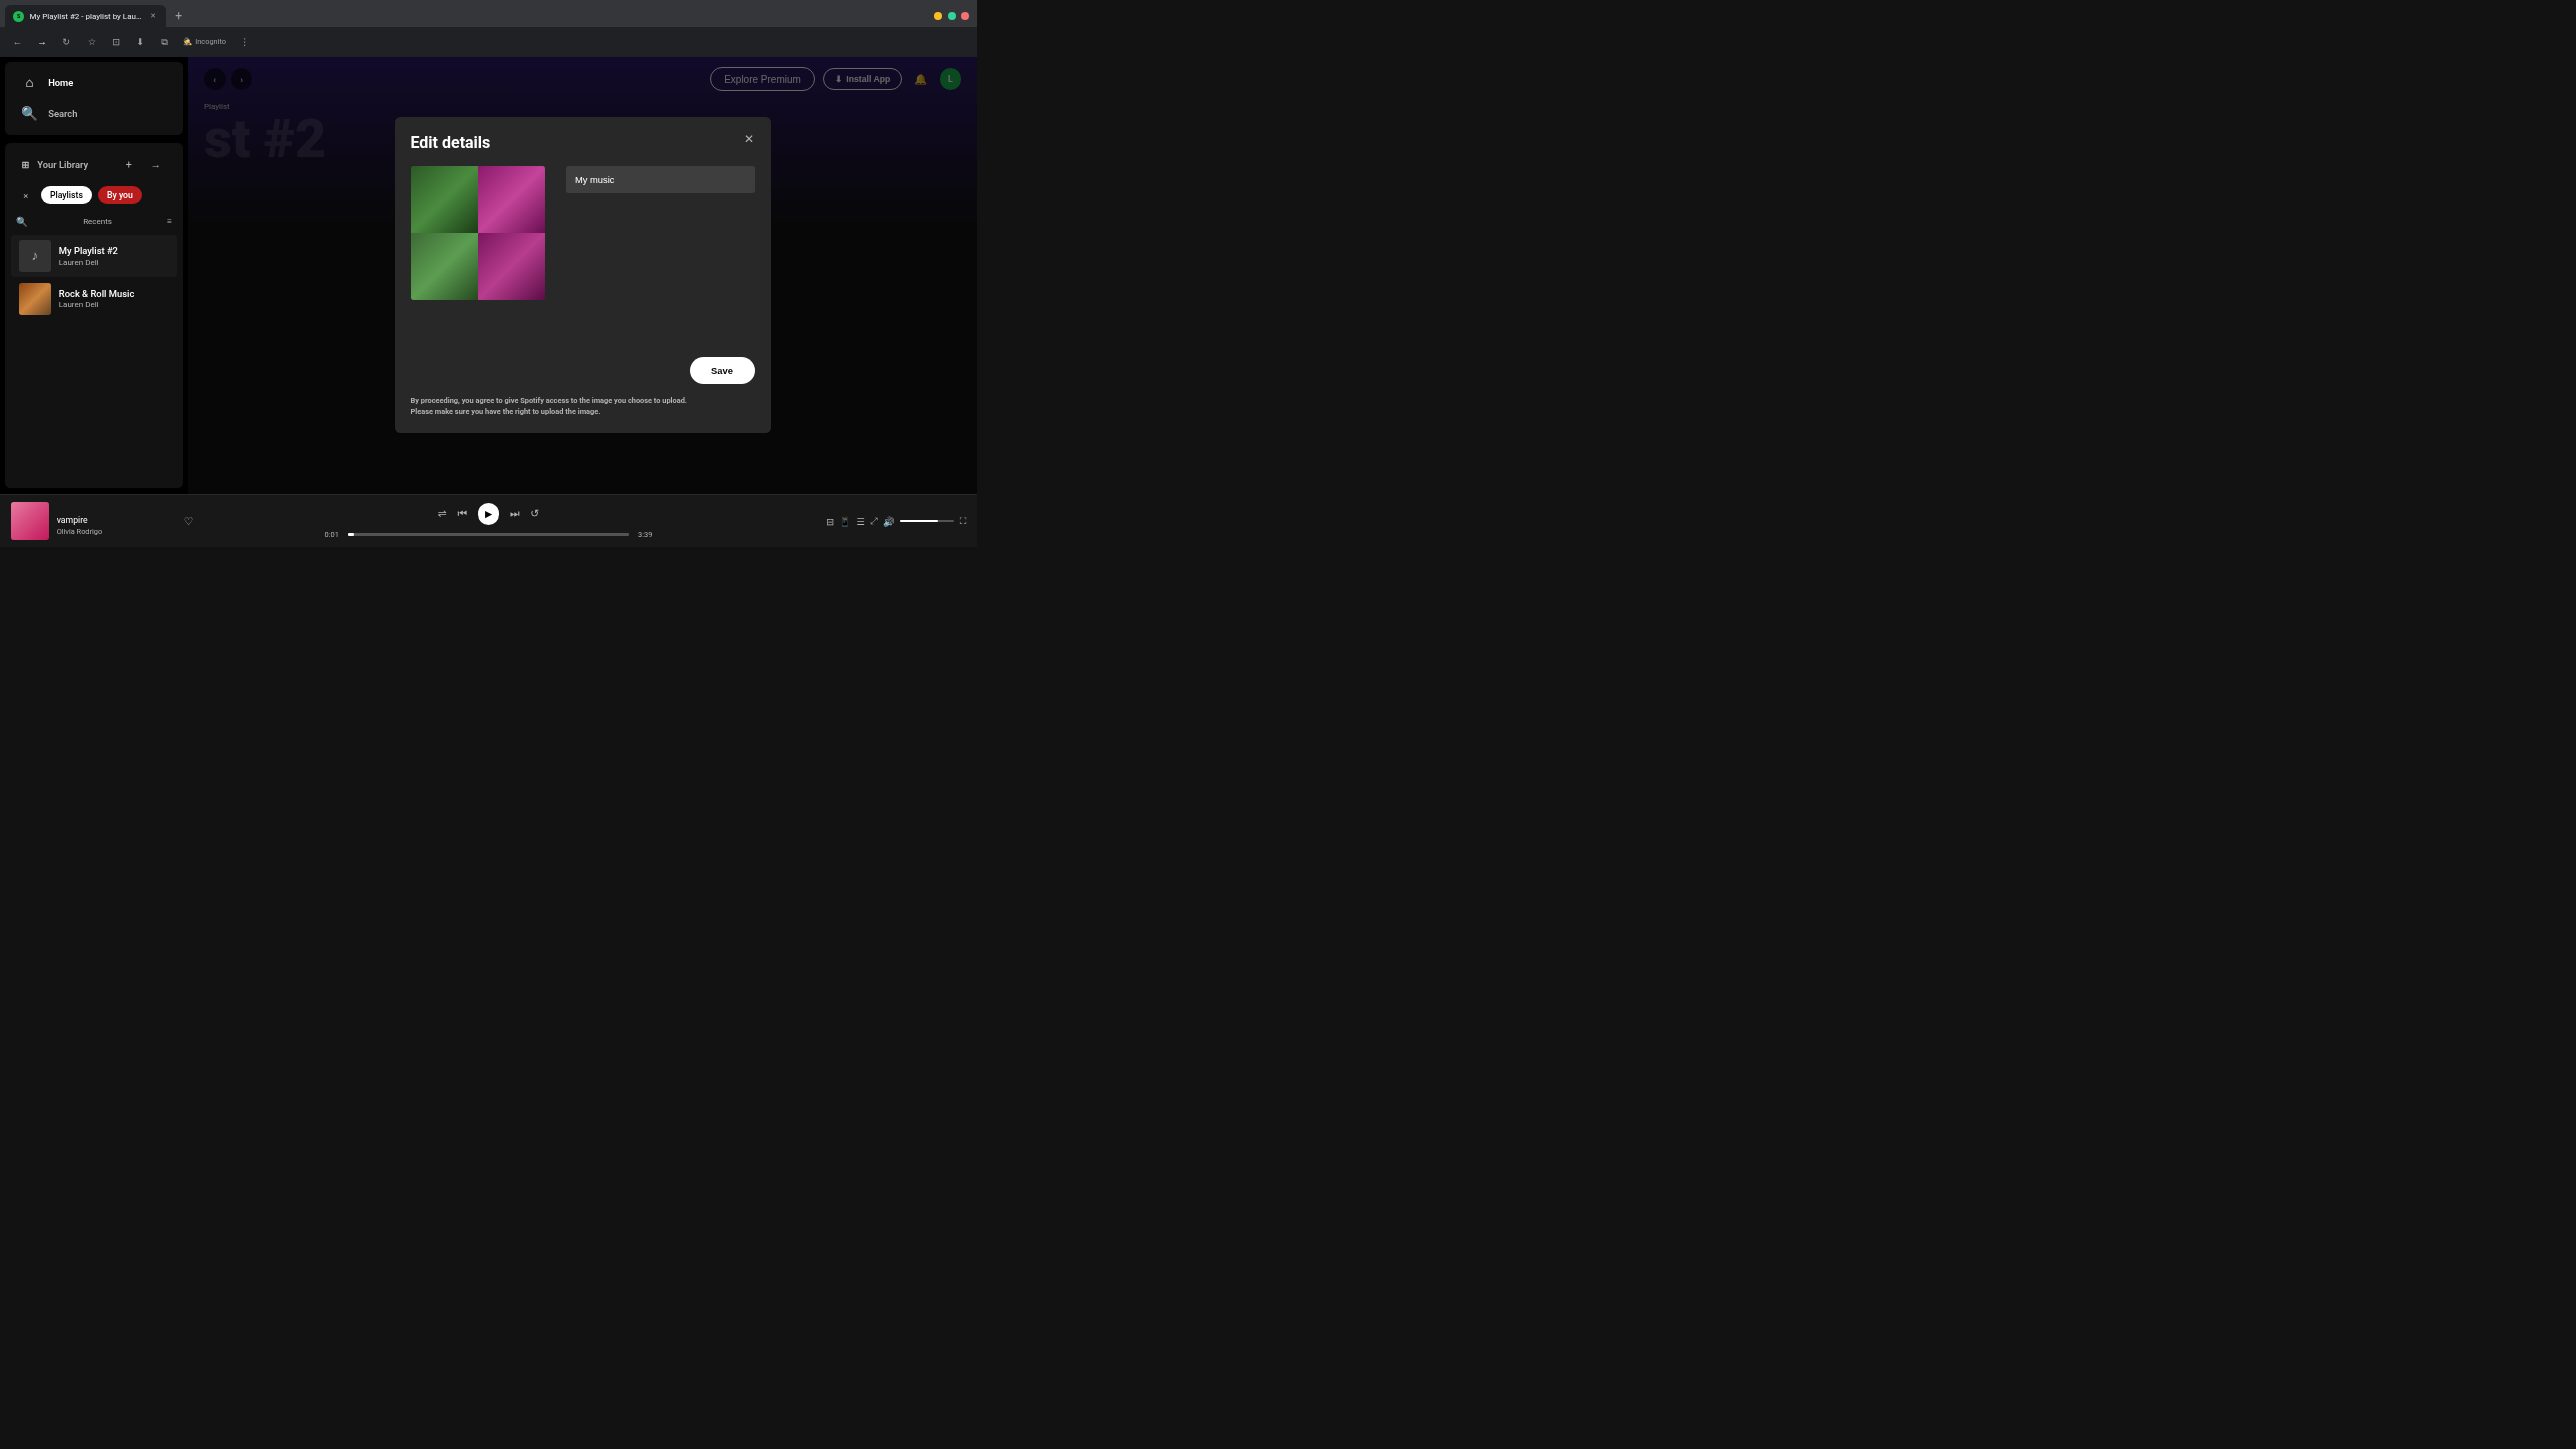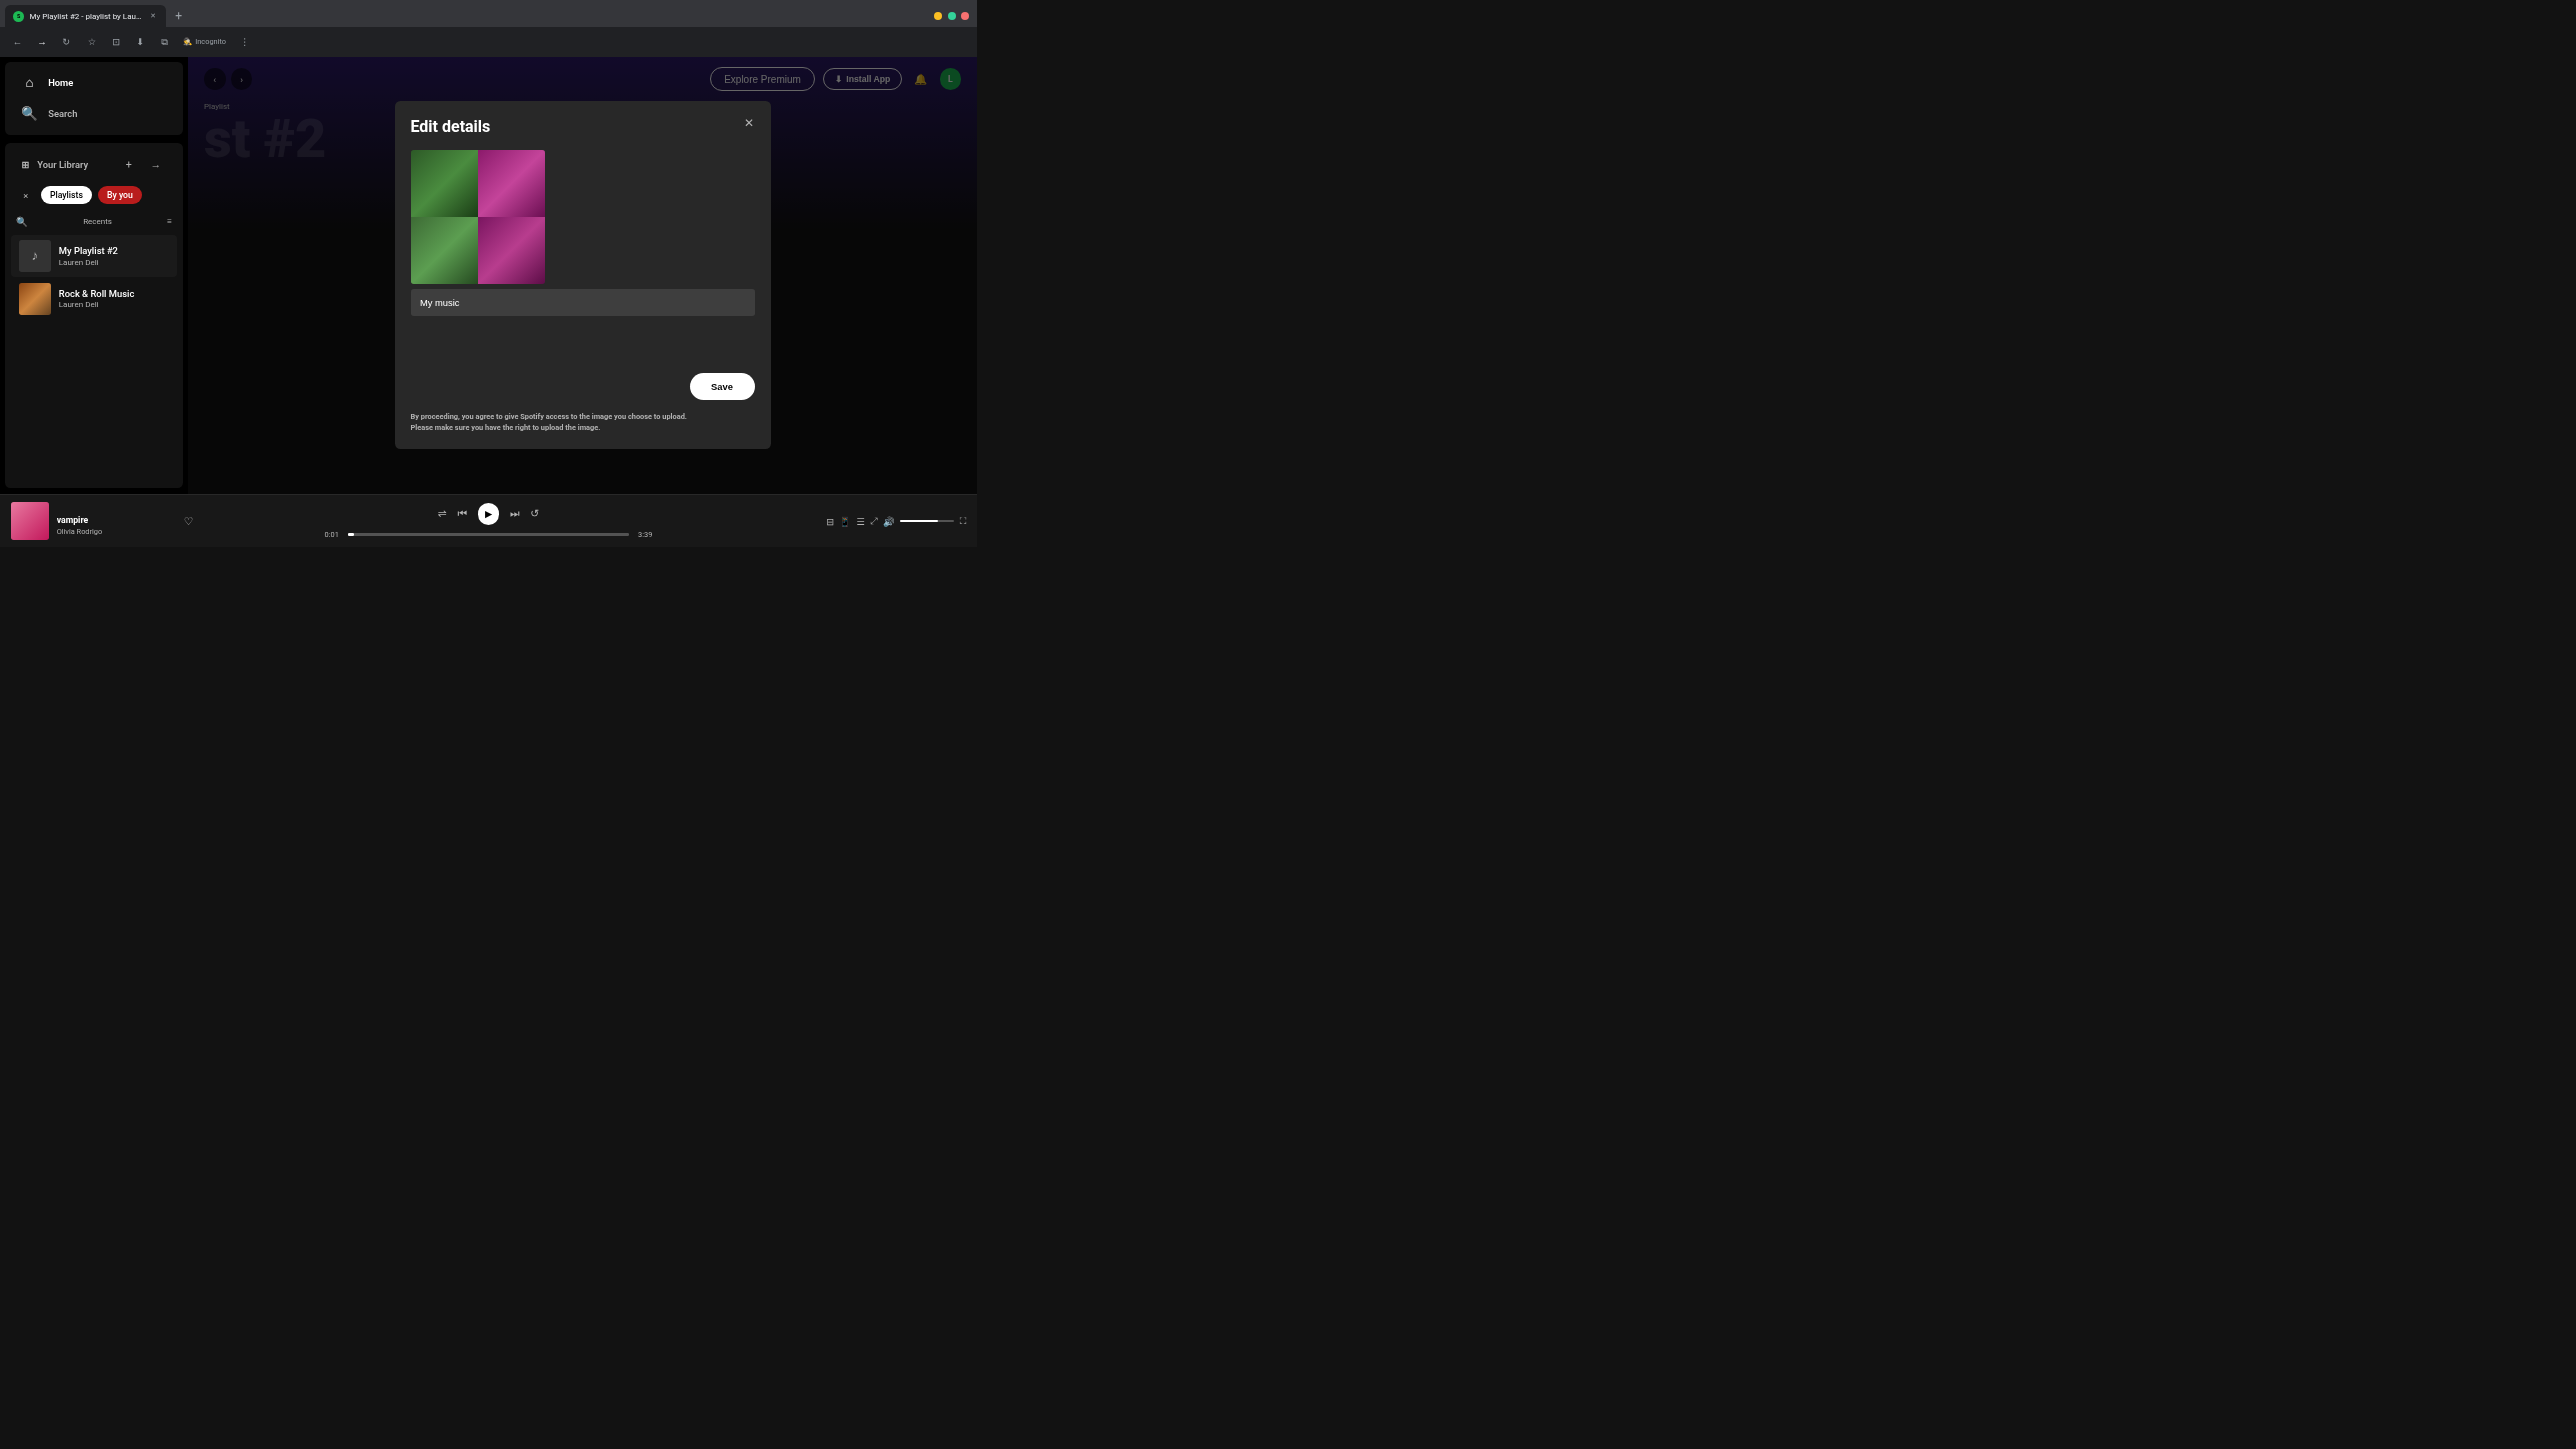--- a/index.html
+++ b/index.html
@@ -459,23 +459,22 @@
       border-radius: 50%;
       display: flex;
       align-items: center;
       justify-content: center;
       color: #b3b3b3;
       font-size: 12px;
       cursor: pointer;
     }
     .modal-body {
       display: flex;
-      gap: 5px;
+      gap: 21px;
       margin-bottom: 13.4px;
-      flex-direction: column;
     }
     .modal-image {
       width: 134px;
       height: 134px;
       border-radius: 2.7px;
       overflow: hidden;
       flex-shrink: 0;
       position: relative;
       cursor: pointer;
     }
@@ -565,21 +564,21 @@
       width: 38px;
       height: 38px;
       border-radius: 2.7px;
       background: linear-gradient(135deg, #e879a0, #c2185b);
       flex-shrink: 0;
     }
     .player-track-details { flex: 1; min-width: 0; }
     .player-track-name {
       font-size: 8.7px;
       color: #fff;
-      font-weight: 700;
+      font-weight: 400;
       white-space: nowrap;
       overflow: hidden;
       text-overflow: ellipsis;
       margin-top: 9px;
     }
     .player-artist {
       font-size: 7.4px;
       color: #b3b3b3;
       margin-top: 1.3px;
     }

